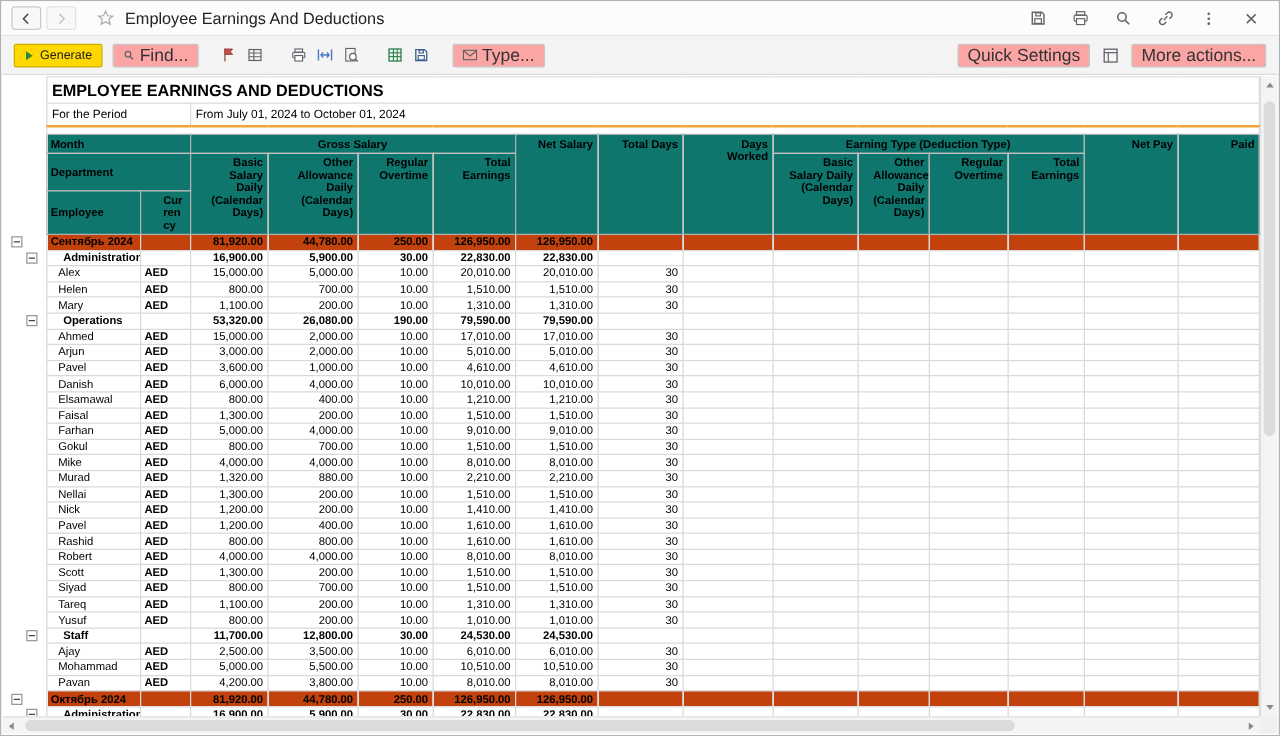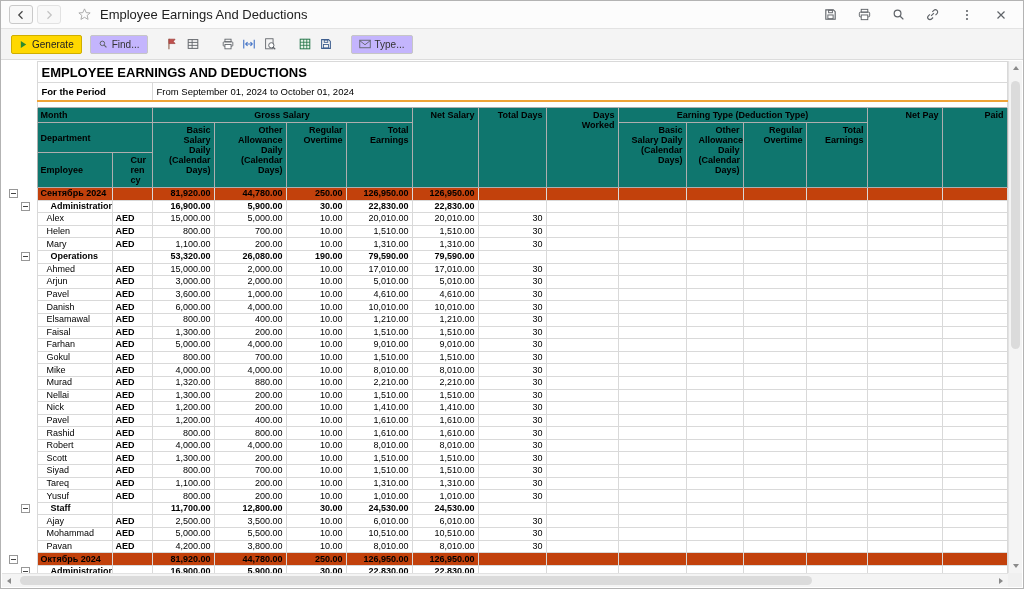--- a/index.html
+++ b/index.html
@@ -10,41 +10,41 @@
   .titlebar { height:28px; background:#fcfcfc; border-bottom:1px solid #e3e3e3; display:flex; align-items:center; padding:0 8px; }
   .navbtn { width:24px; height:19px; border:1px solid #c9c9c9; border-radius:3px; background:#f8f8f8; display:flex; align-items:center; justify-content:center; margin-right:4px; cursor:pointer; }
   .navbtn.disabled { border-color:#e2e2e2; }
   .star { margin:0 8px 0 12px; display:flex; align-items:center; }
   .tb-title { font-size:13px; color:#222; }
   .tb-right { margin-left:auto; display:flex; align-items:center; gap:13px; padding-right:4px; }
   .tb-right .icbtn { display:flex; align-items:center; cursor:pointer; }
 
   
   .toolbar { height:31px; background:#f4f4f4; border-bottom:1px solid #dcdcdc; display:flex; align-items:center; padding:0 10px; }
-  .btn { display:inline-flex; align-items:center; gap:4px; height:19px; border:1px solid #c6c6c6; border-radius:2px; background:#c4b5fd; padding:0 7px; font-size:10px; color:#333; cursor:pointer; white-space:nowrap; }
+  .btn { display:inline-flex; align-items:center; gap:4px; height:19px; border:1px solid #c6c6c6; border-radius:2px; background:#fca5a5; padding:0 7px; font-size:14px; color:#333; cursor:pointer; white-space:nowrap; }
   .btn-generate { background:#ffd800; border-color:#cfae00; font-size:10px; color:#222; height:19px; }
   .icbtn { width:21px; height:20px; display:inline-flex; align-items:center; justify-content:center; cursor:pointer; border-radius:2px; }
   .sp8 { width:8px; } .sp14 { width:14px; }
   .tbar-right { margin-left:auto; display:flex; align-items:center; gap:6px; }
 
   
   .body-area { position:absolute; top:60px; left:1px; right:1px; bottom:1px; background:#fff; }
   .content { position:absolute; top:0; left:0; right:14px; bottom:14px; overflow:hidden; background:#fff; }
 
   table.report { border-collapse:collapse; table-layout:fixed; width:1005px; }
   table.report td, table.report th { overflow:hidden; }
 
   .gutter { border:none !important; background:#fff; padding:0; vertical-align:middle; }
   .tree-box { display:inline-block; width:9px; height:9px; border:1px solid #979797; background:#fff; position:relative; vertical-align:middle; cursor:pointer; }
   .tree-box::after { content:""; position:absolute; left:1px; right:1px; top:3px; height:1px; background:#444; }
   .ind1 { margin-left:4px; } .ind2 { margin-left:16px; }
 
   .r-title td.report-title { height:21px; font-size:13px; font-weight:bold; color:#000; padding:2px 4px; border:1px solid #d9d9d9; border-bottom:none; }
   .r-period td { height:18px; font-size:9.5px; border:1px solid #d9d9d9; border-bottom:2px solid #f0a437; padding:2px 4px; vertical-align:middle; }
-  .period-label { font-weight:bold; }
+  .period-label { font-weight:normal; }
   .r-gap td.gap { height:7px; border-left:1px solid #d9d9d9; border-right:1px solid #d9d9d9; }
 
   th.h { background:#0f766e; border:1px solid #aeaeae; font-size:9px; line-height:10px; font-weight:bold; color:#000; padding:2px 3px; text-align:right; vertical-align:top; }
   th.h.left { text-align:left; vertical-align:middle; }
   th.h.center { text-align:center; vertical-align:middle; }
   th.h.sub { padding-left:12px; }
   th.h.pw { padding-left:28px; }
   th.h.wrapany { overflow-wrap:anywhere; text-align:left; vertical-align:middle;padding-left:18px; }
   .r-h1 th { height:14px; }
   .r-h2 th { height:30px; }
@@ -213,20 +213,34 @@
     <div class="btn">
       <span>
           <svg class="ic" width="12" height="10" viewBox="0 0 16 12">
             <rect x="1" y="1" width="14" height="10" fill="none" stroke="#5f6368" stroke-width="1.2"></rect>
             <path d="M1 1.5 L8 7 L15 1.5" fill="none" stroke="#5f6368" stroke-width="1.2"></path>
           </svg>
         </span>
       <span>Type...</span>
     </div>
 
+    <div class="tbar-right">
+      <div class="btn">
+          <span>Quick Settings</span>
+        </div>
+      <div class="icbtn">
+        <svg class="ic" width="15" height="15" viewBox="0 0 16 16">
+            <rect x="2.5" y="2.5" width="11" height="11" fill="none" stroke="#5f6368" stroke-width="1.1"></rect>
+            <path d="M2.5 5.5 H13.5 M6 5.5 V13.5" stroke="#5f6368" stroke-width="1"></path>
+          </svg>
+      </div>
+      <div class="btn">
+          <span>More actions...</span>
+        </div>
+    </div>
   </div>
 
   <div class="body-area">
     <div class="content">
       <table class="report">
         <colgroup>
           <col style="width:35px">
             <col style="width:75px">
             <col style="width:40px">
           <col style="width:62px">
@@ -244,21 +258,21 @@
             <col style="width:65px">
         </colgroup>
         <tbody>
           <tr class="r-title">
             <td class="gutter"></td>
             <td colspan="15" class="report-title">EMPLOYEE EARNINGS AND DEDUCTIONS</td>
           </tr>
           <tr class="r-period">
             <td class="gutter"></td>
             <td colspan="2" class="period-label">For the Period</td>
-            <td colspan="13" class="period-value">From September 01, 2024 to October 01, 2024</td>
+            <td colspan="13" class="period-value">From July 01, 2024 to October 01, 2024</td>
           </tr>
           <tr class="r-gap">
               <td class="gutter"></td>
               <td colspan="15" class="gap"></td>
             </tr>
           <tr class="r-h1">
             <td class="gutter" rowspan="3"></td>
             <th colspan="2" class="h left">Month</th>
             <th colspan="4" class="h center">Gross Salary</th>
             <th rowspan="3" class="h">Net Salary</th>

